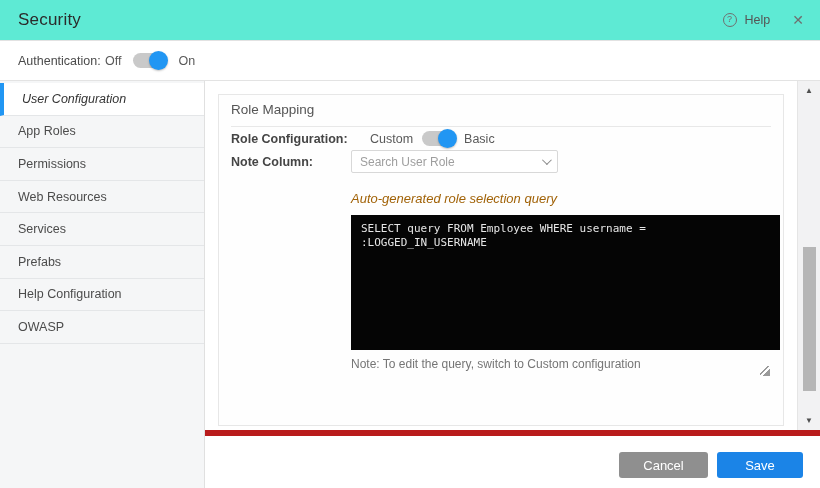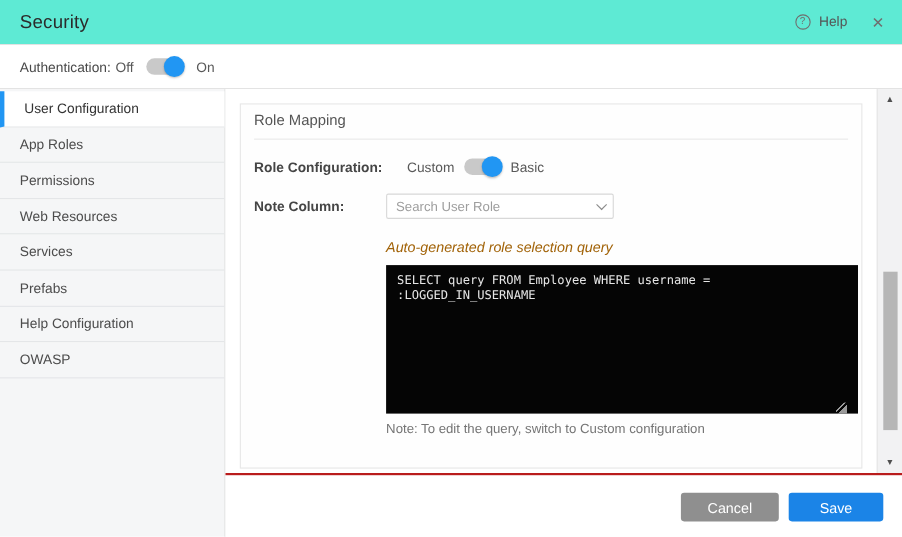--- a/index.html
+++ b/index.html
@@ -100,20 +100,21 @@
     padding-left: 18px;
     border-bottom: 1px solid #e4e6e8;
     color: #4c4c4c;
     cursor: pointer;
   }
   .nav-item.selected {
     background: #ffffff;
     border-left: 4px solid #2196f3;
     color: #333;
     font-weight: 500;
+    font-style: italic;
   }
 
   
   .right-col { width: 615px; display: flex; flex-direction: column; }
   .scroll-region { height: 349px; display: flex; }
   .content { flex: 1; position: relative; background: #fff; }
 
   
   .card {
     position: absolute;
@@ -123,21 +124,21 @@
     border: 1px solid #e7e7e7;
     padding: 0 12px;
   }
   .card-title {
     height: 32px;
     line-height: 30px;
     font-size: 13.5px;
     color: #555;
     border-bottom: 1px solid #e8e8e8;
   }
-  .form-row { display: flex; align-items: center; margin-top: 17px; }
+  .form-row { display: flex; align-items: center; margin-top: 4px; }
   .form-label {
     width: 120px;
     color: #454545;
     font-weight: 600;
     font-size: 12.5px;
   }
   .role-config-control { display: flex; align-items: center; padding-left: 19px; }
   .role-config-control .toggle { margin: 0 9px; }
 
   .select-box {
@@ -212,21 +213,21 @@
     position: absolute;
     left: 5px; top: 166px;
     width: 13px; height: 144px;
     background: #b6b6b6;
     cursor: grab;
   }
 
   
   .footer {
     height: 58px;
-    border-top: 2px solid #b91c1c;
+    border-top: 6px solid #b91c1c;
     background: #fff;
     display: flex;
     justify-content: flex-end;
     align-items: flex-start;
     padding: 16px 17px 0 0;
     gap: 9px;
   }
   .btn {
     height: 26px;
     border: none;

